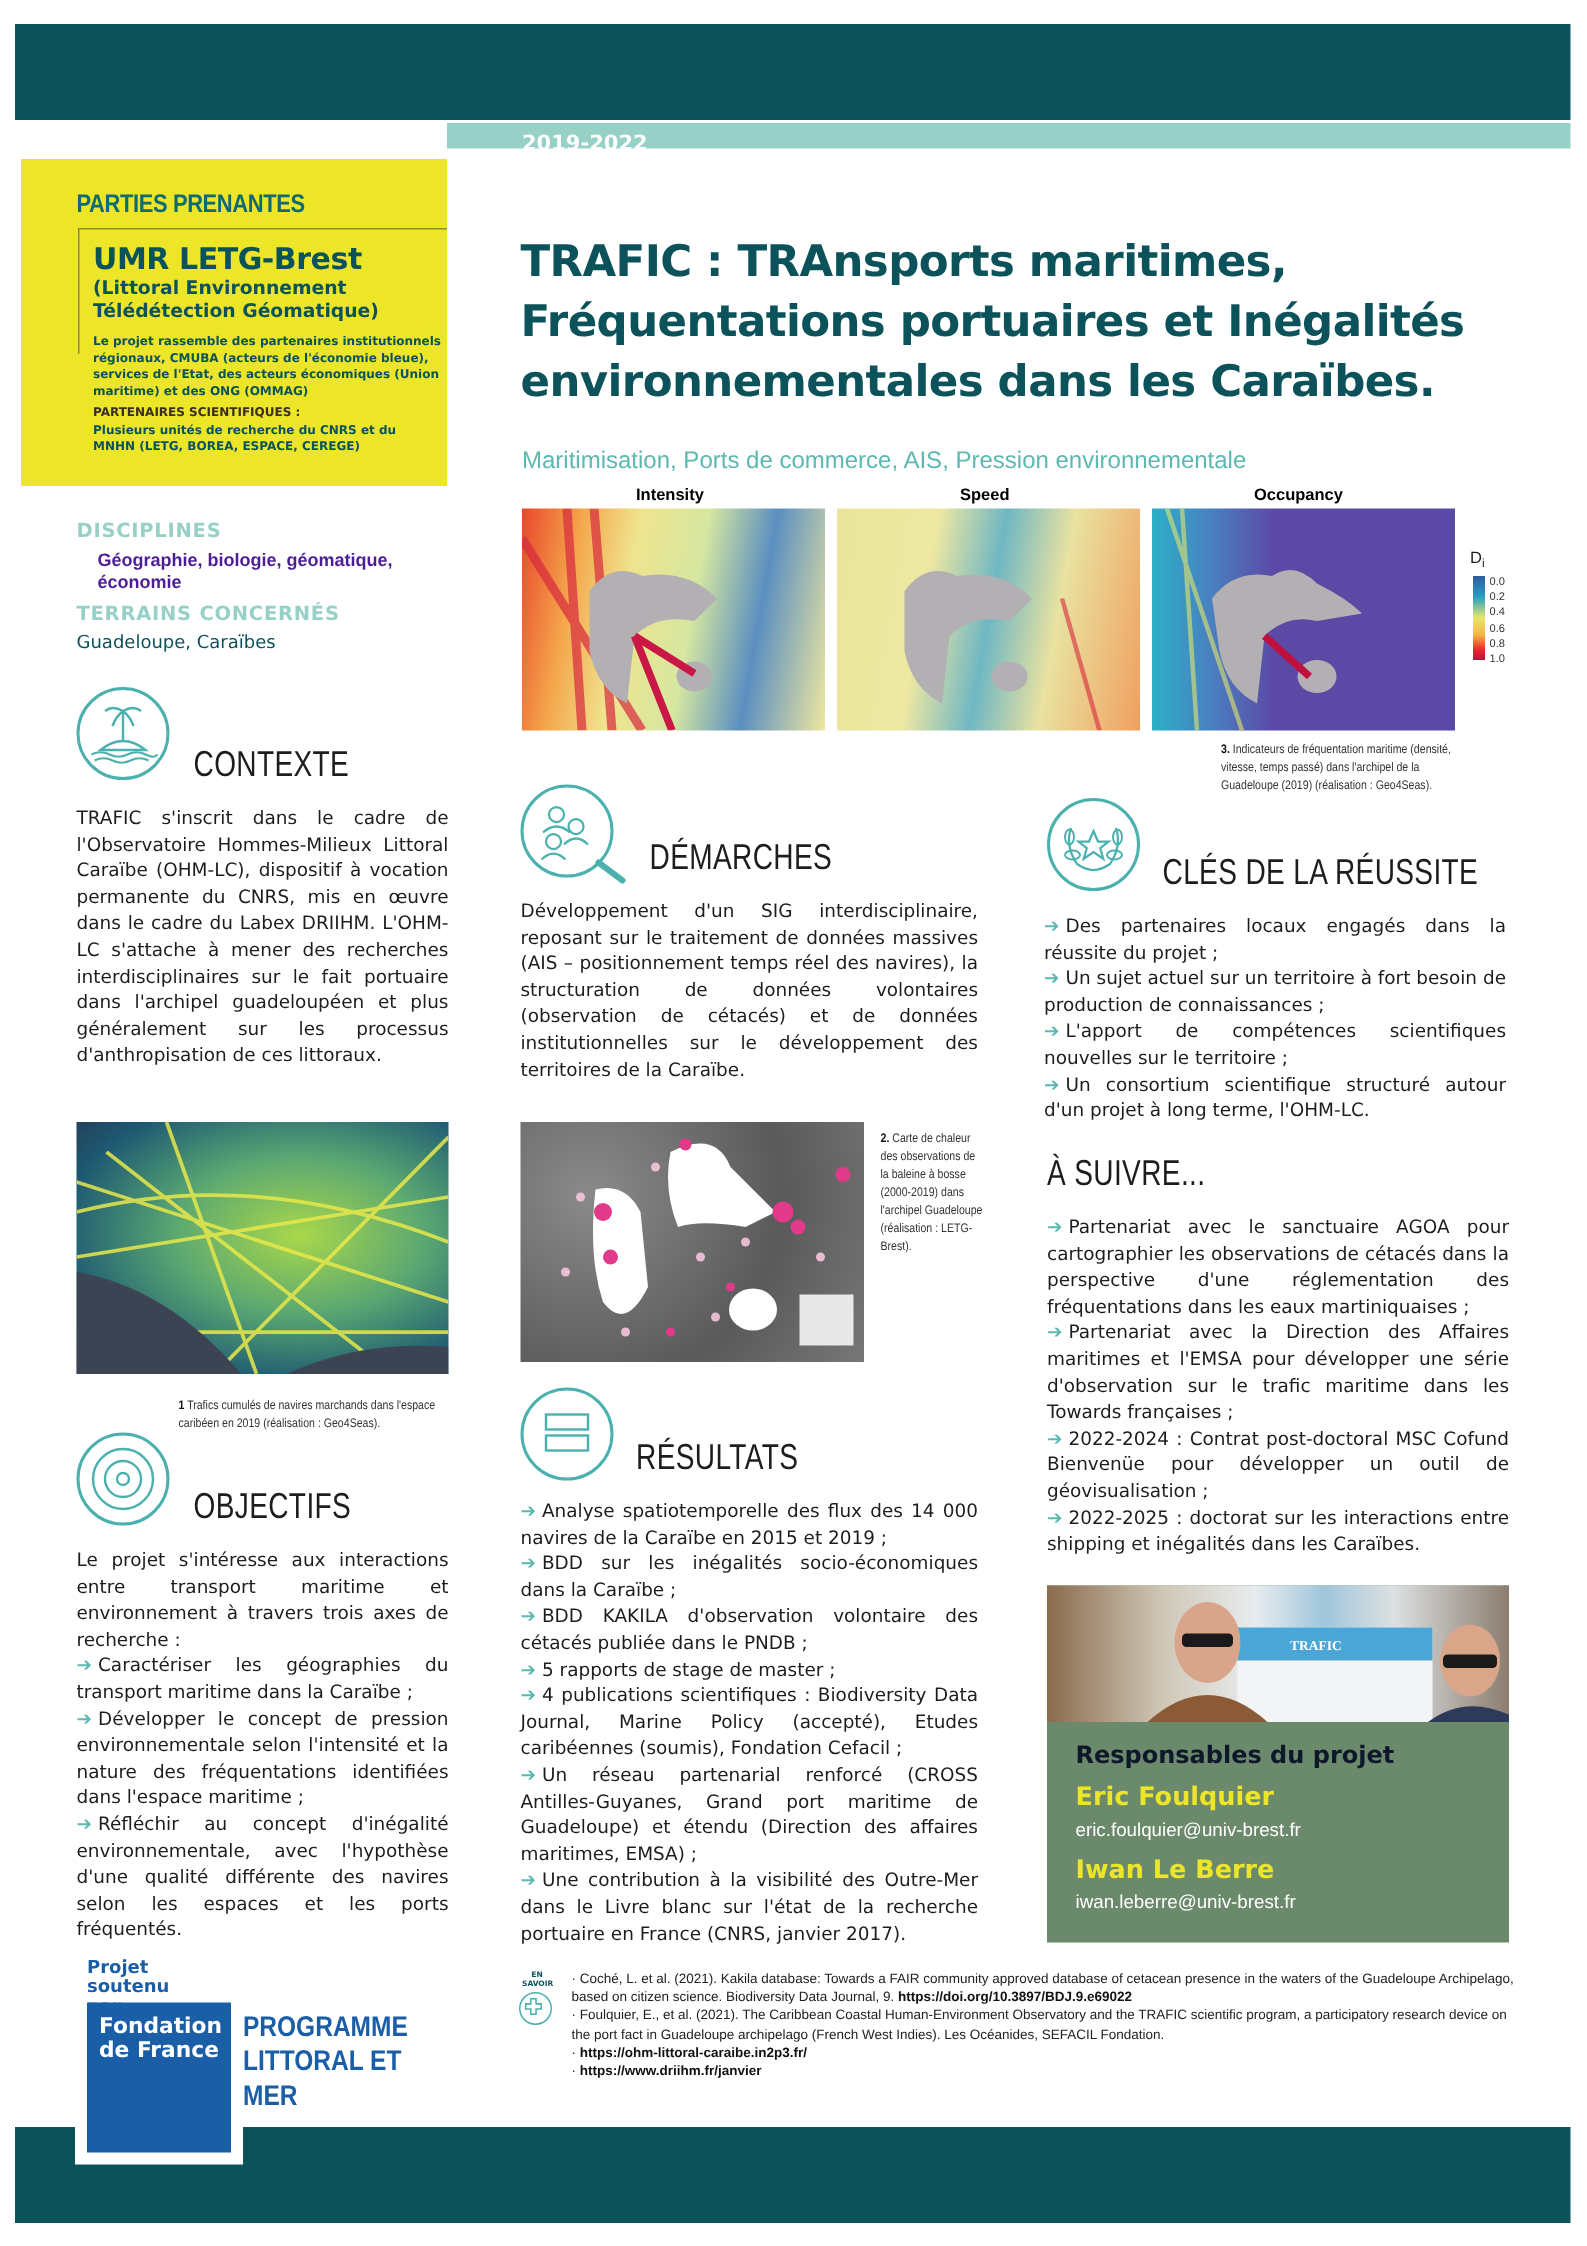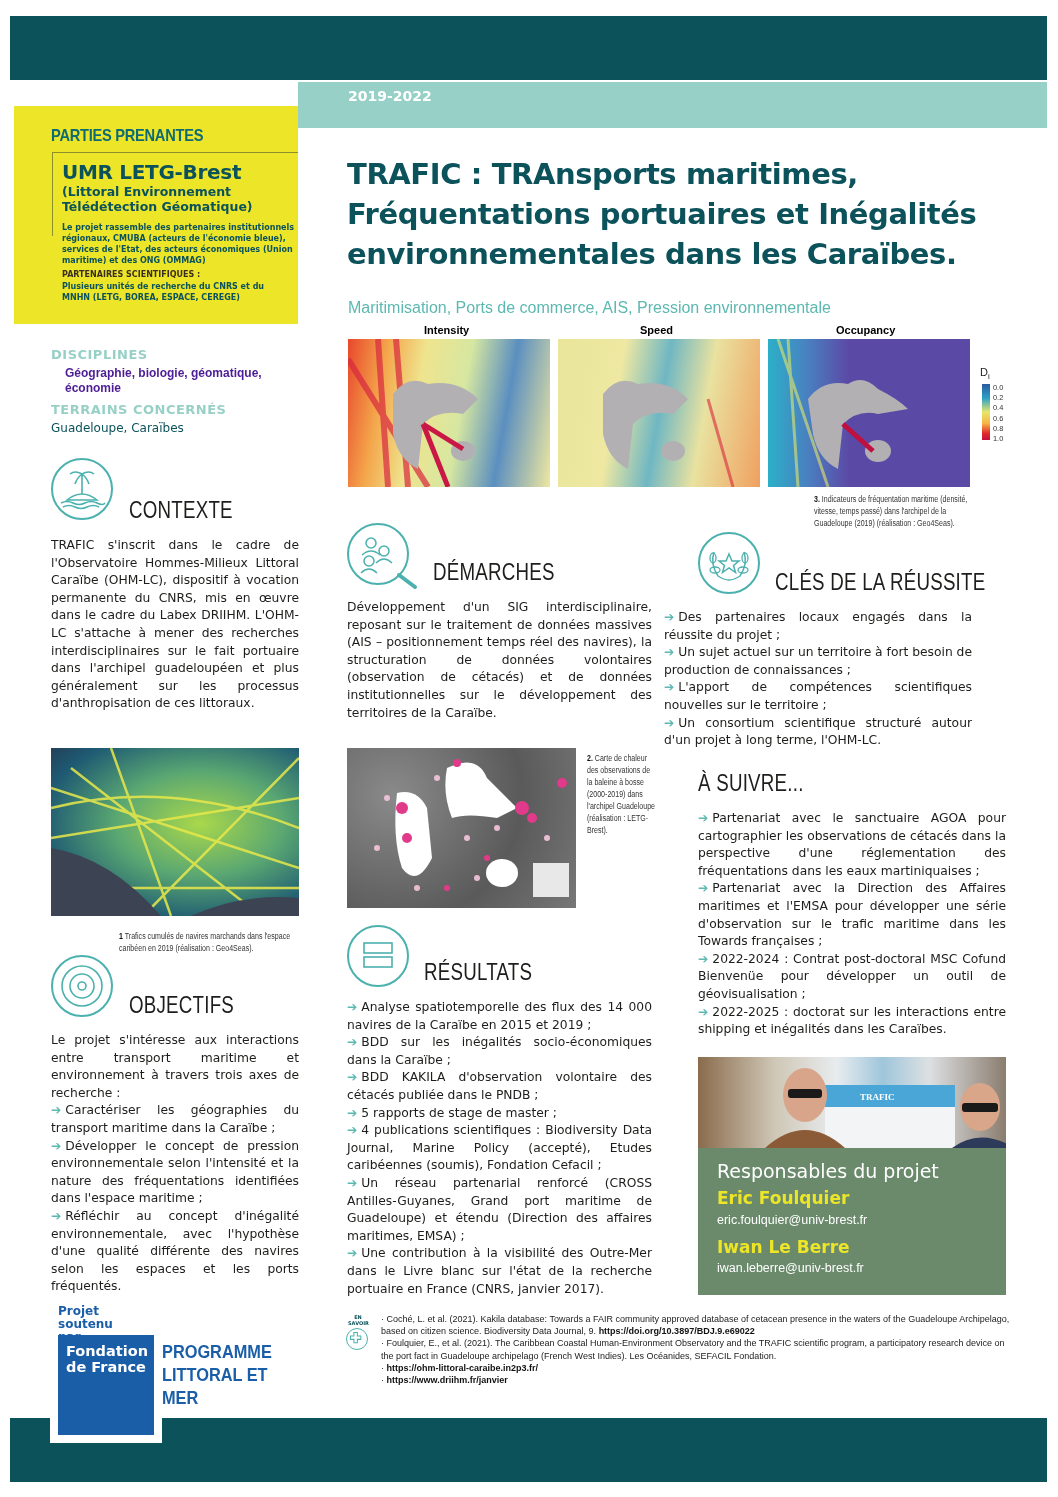--- a/index.html
+++ b/index.html
@@ -1,21 +1,21 @@
 <!DOCTYPE html>
 <html><head>
 <meta charset="utf-8">
 <style>
   * { box-sizing: border-box; margin: 0; padding: 0; }
   html, body { width: 1058px; height: 1497px; background: #ffffff; overflow: hidden; }
   body { position: relative; font-family: "Liberation Sans", sans-serif; color: #1d1d1b; }
 
   .top-band { position: absolute; left: 10px; top: 16px; width: 1037px; height: 64px; background: #0b525b; }
   .bottom-band { position: absolute; left: 10px; top: 1418px; width: 1037px; height: 64px; background: #0b525b; }
-  .year-band { position: absolute; left: 298px; top: 82px; width: 749px; height: 46px; background: #97d0c6; }
+  .year-band { position: absolute; left: 298px; top: 82px; width: 749px; height: 17px; background: #97d0c6; }
   .year-band span { position: absolute; left: 50px; top: 6px; color: #ffffff; font-weight: bold; font-size: 14px; font-family: "DejaVu Sans", sans-serif; }
 
   .stake-box { position: absolute; left: 14px; top: 106px; width: 284px; height: 218px; background: #ece528; }
   .stake-title { position: absolute; left: 37px; top: 20px; color: #0e6b73; font-weight: bold; font-size: 17px; letter-spacing: -0.3px; font-family: "Liberation Sans", sans-serif; transform: scaleX(0.86); transform-origin: left; }
   .stake-inner { position: absolute; left: 38px; top: 46px; width: 246px; height: 84px; border-left: 1px solid #8d8f2a; border-top: 1px solid #8d8f2a; }
   .stake-org { position: absolute; left: 48px; top: 54px; color: #0b525b; font-weight: bold; font-size: 20px; font-family: "DejaVu Sans", sans-serif; letter-spacing: -0.3px; }
   .stake-org-sub { position: absolute; left: 48px; top: 78px; width: 230px; color: #0b525b; font-weight: bold; font-size: 12.5px; line-height: 15px; font-family: "DejaVu Sans", sans-serif; }
   .stake-desc { position: absolute; left: 48px; top: 116px; width: 232px; color: #0b525b; font-weight: bold; font-size: 8px; line-height: 11px; font-family: "DejaVu Sans", sans-serif; }
   .stake-sci-label { position: absolute; left: 48px; top: 164px; color: #3a2e1e; font-weight: bold; font-size: 8px; font-family: "DejaVu Sans", sans-serif; }
   .stake-sci { position: absolute; left: 48px; top: 175px; width: 232px; color: #0b525b; font-weight: bold; font-size: 8px; line-height: 11px; font-family: "DejaVu Sans", sans-serif; }
@@ -39,21 +39,21 @@
   .fig-title { position: absolute; font-weight: bold; font-size: 11px; font-family: "Liberation Sans", sans-serif; color: #000; }
   .caption { position: absolute; font-family: "Liberation Sans", sans-serif; font-size: 8.3px; line-height: 12px; color: #333; transform: scaleX(0.85); transform-origin: left; }
   .caption b { color: #111; }
 
   .legend-di { position: absolute; left: 980px; top: 366px; font-size: 11px; font-family: "Liberation Sans", sans-serif; }
   .legend-bar { position: absolute; left: 982px; top: 384px; width: 8px; height: 56px; background: linear-gradient(#2c5aa0, #2aa0c5 25%, #e5e76a 50%, #f7b545 70%, #e02a2a 88%, #c0103f); }
   .legend-ticks { position: absolute; left: 993px; top: 383px; font-size: 7.4px; line-height: 10.2px; font-family: "Liberation Sans", sans-serif; color: #333; }
 
   .team-box { position: absolute; left: 698px; top: 1057px; width: 308px; height: 238px; background: #6a8a6b; }
   .team-photo { position: absolute; left: 0; top: 0; width: 308px; height: 91px; background: linear-gradient(90deg, #8a6b4d 0%, #cfc7b6 25%, #e8ecef 45%, #9fc6db 60%, #dde0e2 75%, #8b7d6f 100%); overflow: hidden; padding-left: 32px; }
-  .team-title { position: absolute; left: 19px; top: 103px; color: #ffffff; font-weight: normal; font-size: 19px; font-family: "DejaVu Sans", sans-serif; }
+  .team-title { position: absolute; left: 19px; top: 103px; color: #0f172a; font-weight: bold; font-size: 16px; font-family: "DejaVu Sans", sans-serif; }
   .team-name { position: absolute; left: 19px; color: #ece528; font-weight: bold; font-size: 17px; font-family: "DejaVu Sans", sans-serif; }
   .team-email { position: absolute; left: 19px; color: #ffffff; font-size: 12.5px; font-family: "Liberation Sans", sans-serif; }
 
   .support-label { position: absolute; left: 58px; top: 1305px; color: #1b5ea8; font-weight: bold; font-size: 12px; line-height: 13px; font-family: "DejaVu Sans", sans-serif; }
   .fdf-box { position: absolute; left: 50px; top: 1335px; width: 112px; height: 108px; background: #ffffff; }
   .fdf-inner { position: absolute; left: 8px; top: 0; width: 96px; height: 100px; background: #1b5ea8; }
   .fdf-text { position: absolute; left: 8px; top: 8px; color: #fff; font-weight: bold; font-size: 14.5px; line-height: 16px; font-family: "DejaVu Sans", sans-serif; }
   .prog-text { position: absolute; left: 162px; top: 1340px; color: #1b5ea8; font-weight: bold; font-size: 19px; line-height: 23px; font-family: "Liberation Sans", sans-serif; transform: scaleX(0.86); transform-origin: left; }
 
   .refs-icon-label { position: absolute; left: 348px; top: 1314px; font-size: 5px; line-height: 6px; font-weight: bold; color: #0b525b; text-align: center; font-family: "DejaVu Sans", sans-serif; }
@@ -226,21 +226,21 @@
   <svg viewBox="0 0 58 58">
       <path d="M29 20 L32 27 L39 27 L33.5 31.5 L35.5 38.5 L29 34 L22.5 38.5 L24.5 31.5 L19 27 L26 27 Z" fill="none" stroke="#4bb1ae" stroke-width="1.5"></path>
       <path d="M14 18 Q10 30 18 42 Q24 46 29 46 Q34 46 40 42 Q48 30 44 18" fill="none" stroke="#4bb1ae" stroke-width="1.5"></path>
       <ellipse cx="13" cy="24" rx="3" ry="5" fill="none" stroke="#4bb1ae" stroke-width="1.3"></ellipse>
       <ellipse cx="45" cy="24" rx="3" ry="5" fill="none" stroke="#4bb1ae" stroke-width="1.3"></ellipse>
       <ellipse cx="15" cy="36" rx="5" ry="3" fill="none" stroke="#4bb1ae" stroke-width="1.3"></ellipse>
       <ellipse cx="43" cy="36" rx="5" ry="3" fill="none" stroke="#4bb1ae" stroke-width="1.3"></ellipse>
     </svg>
 </div>
 <div class="section-head" style="left:775px;top:568px">CLÉS DE LA RÉUSSITE</div>
-<div class="body-text" style="left:664px;top:609px;width:308px">
+<div class="body-text" style="left:696px;top:609px;width:308px">
   <p><span class="arrow">➔</span><span>Des partenaires locaux engagés dans la réussite du projet ;</span></p>
   <p><span class="arrow">➔</span><span>Un sujet actuel sur un territoire à fort besoin de production de connaissances ;</span></p>
   <p><span class="arrow">➔</span><span>L'apport de compétences scientifiques nouvelles sur le territoire ;</span></p>
   <p><span class="arrow">➔</span><span>Un consortium scientifique structuré autour d'un projet à long terme, l'OHM-LC.</span></p>
 </div>
 
 <div class="section-head" style="left:698px;top:769px">À SUIVRE...</div>
 <div class="body-text" style="left:698px;top:810px;width:308px">
   <p><span class="arrow">➔</span><span>Partenariat avec le sanctuaire AGOA pour cartographier les observations de cétacés dans la perspective d'une réglementation des fréquentations dans les eaux martiniquaises ;</span></p>
   <p><span class="arrow">➔</span><span>Partenariat avec la Direction des Affaires maritimes et l'EMSA pour développer une série d'observation sur le trafic maritime dans les Towards françaises ;</span></p>

